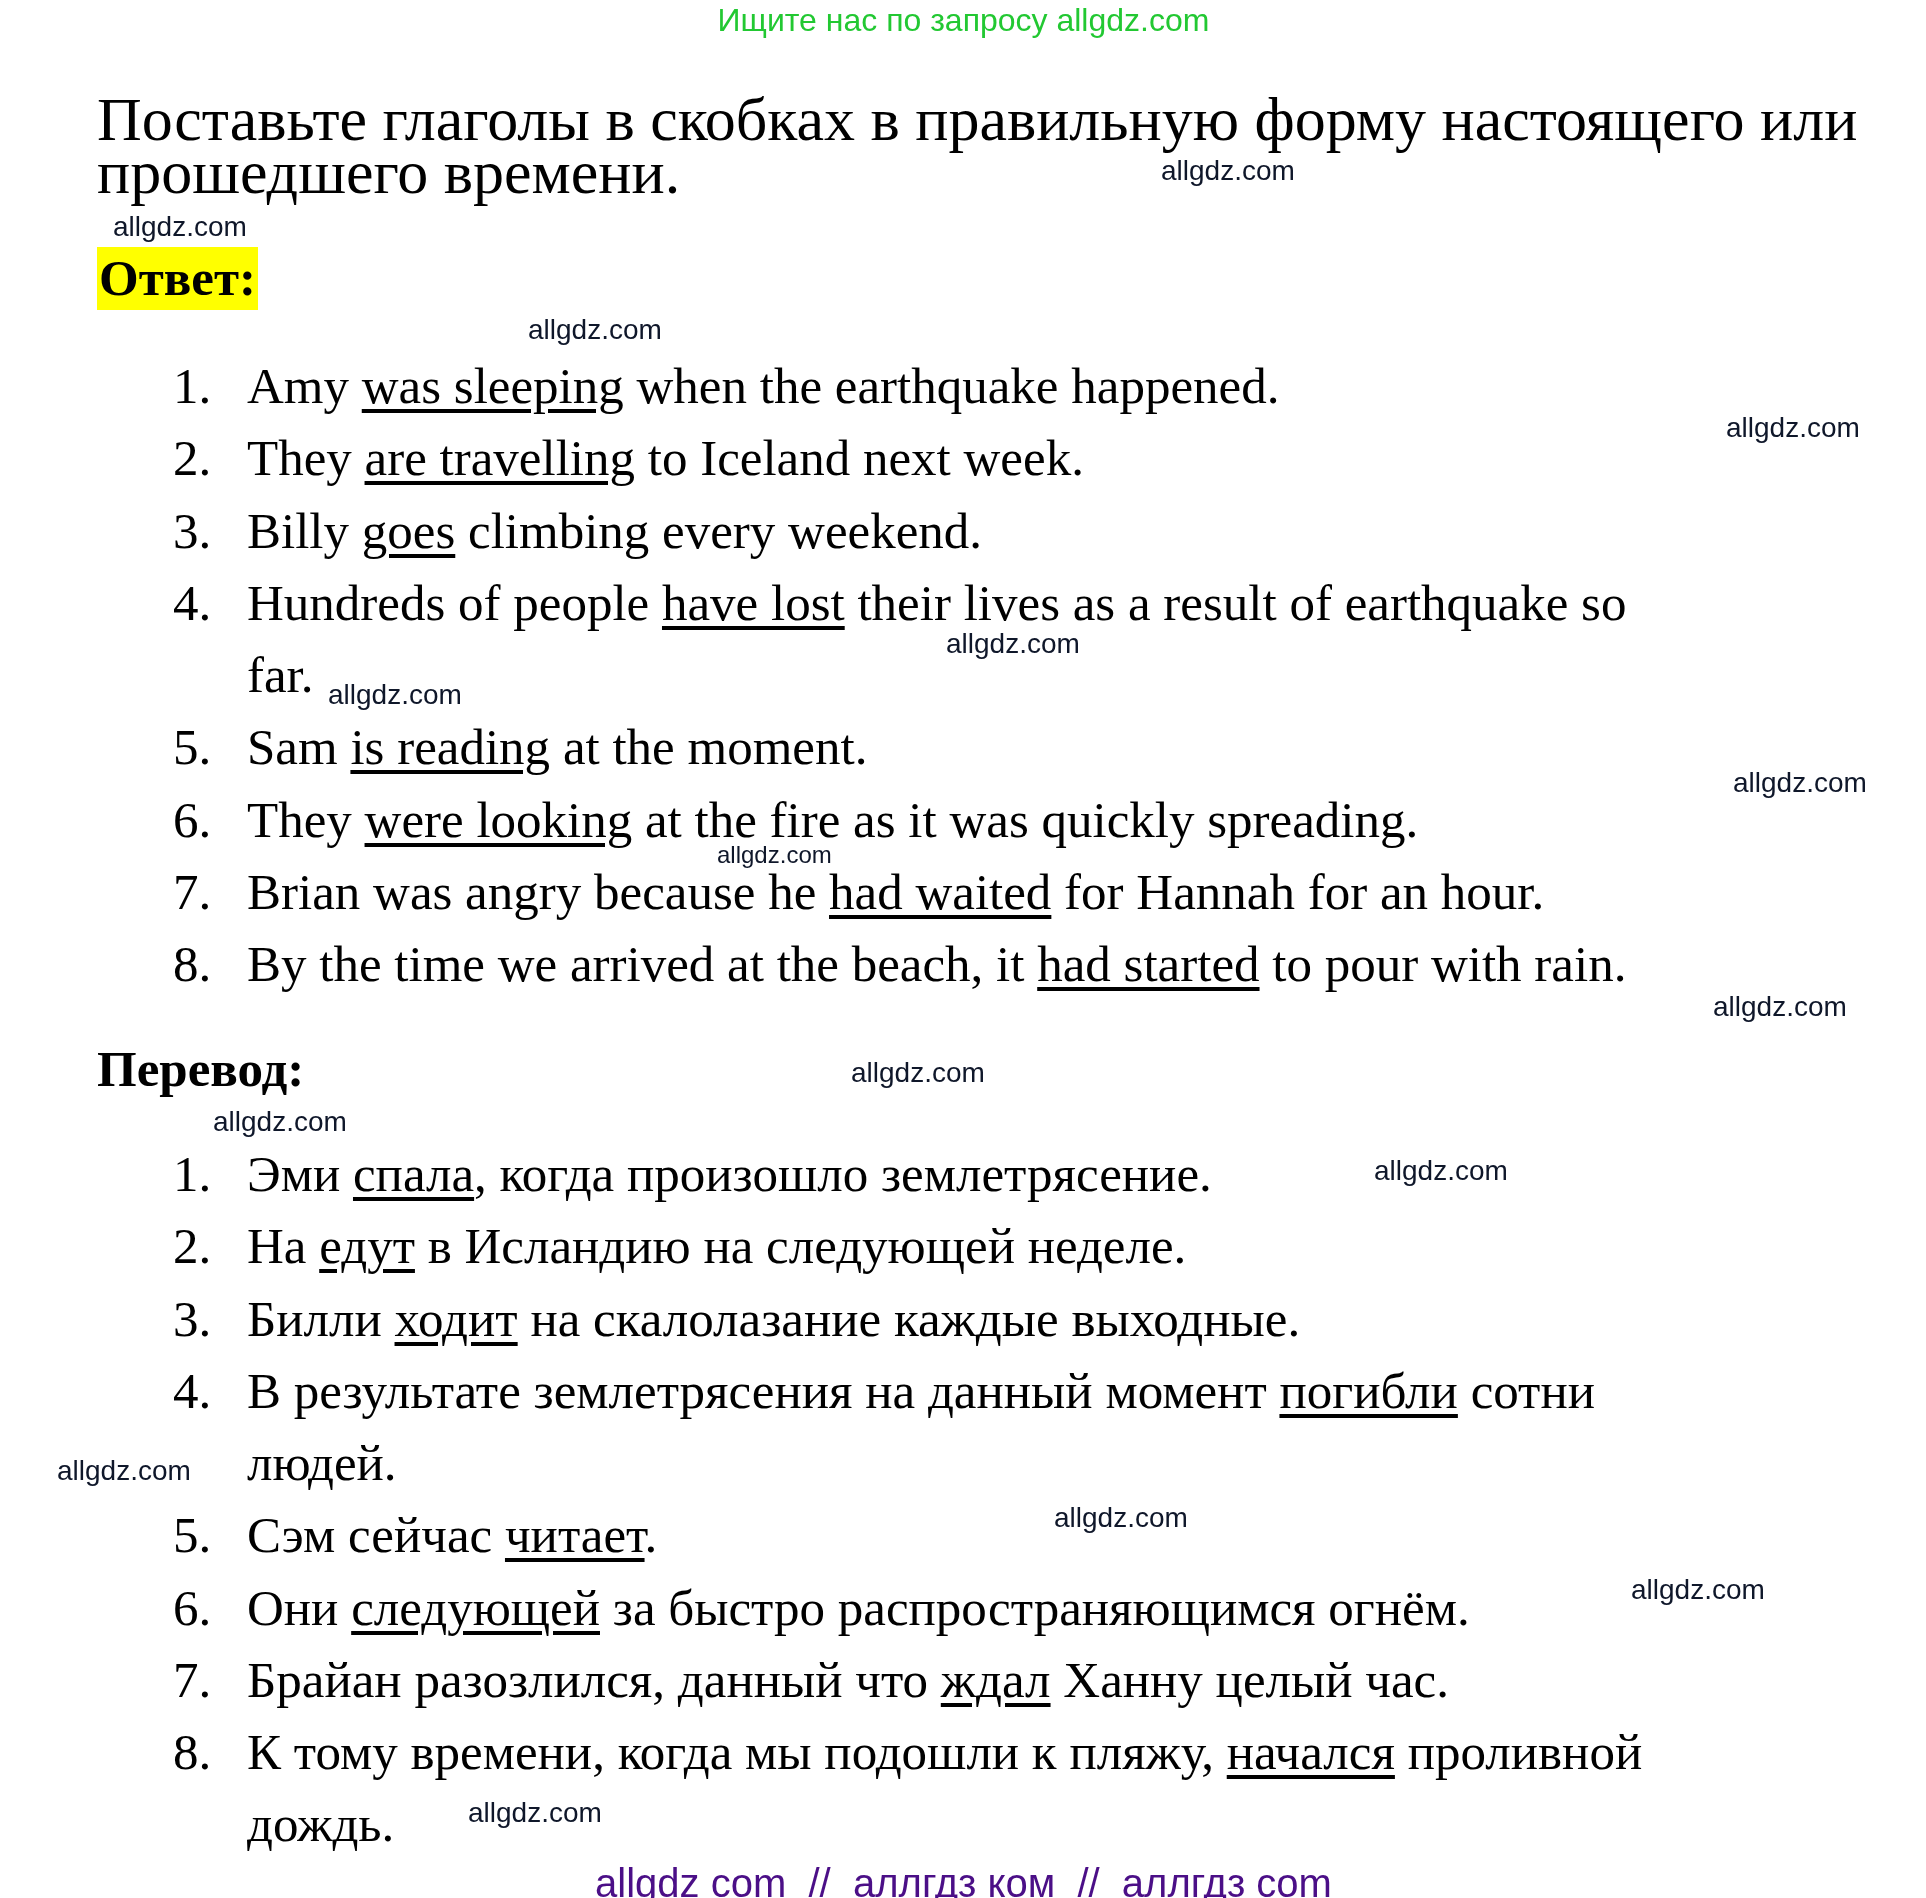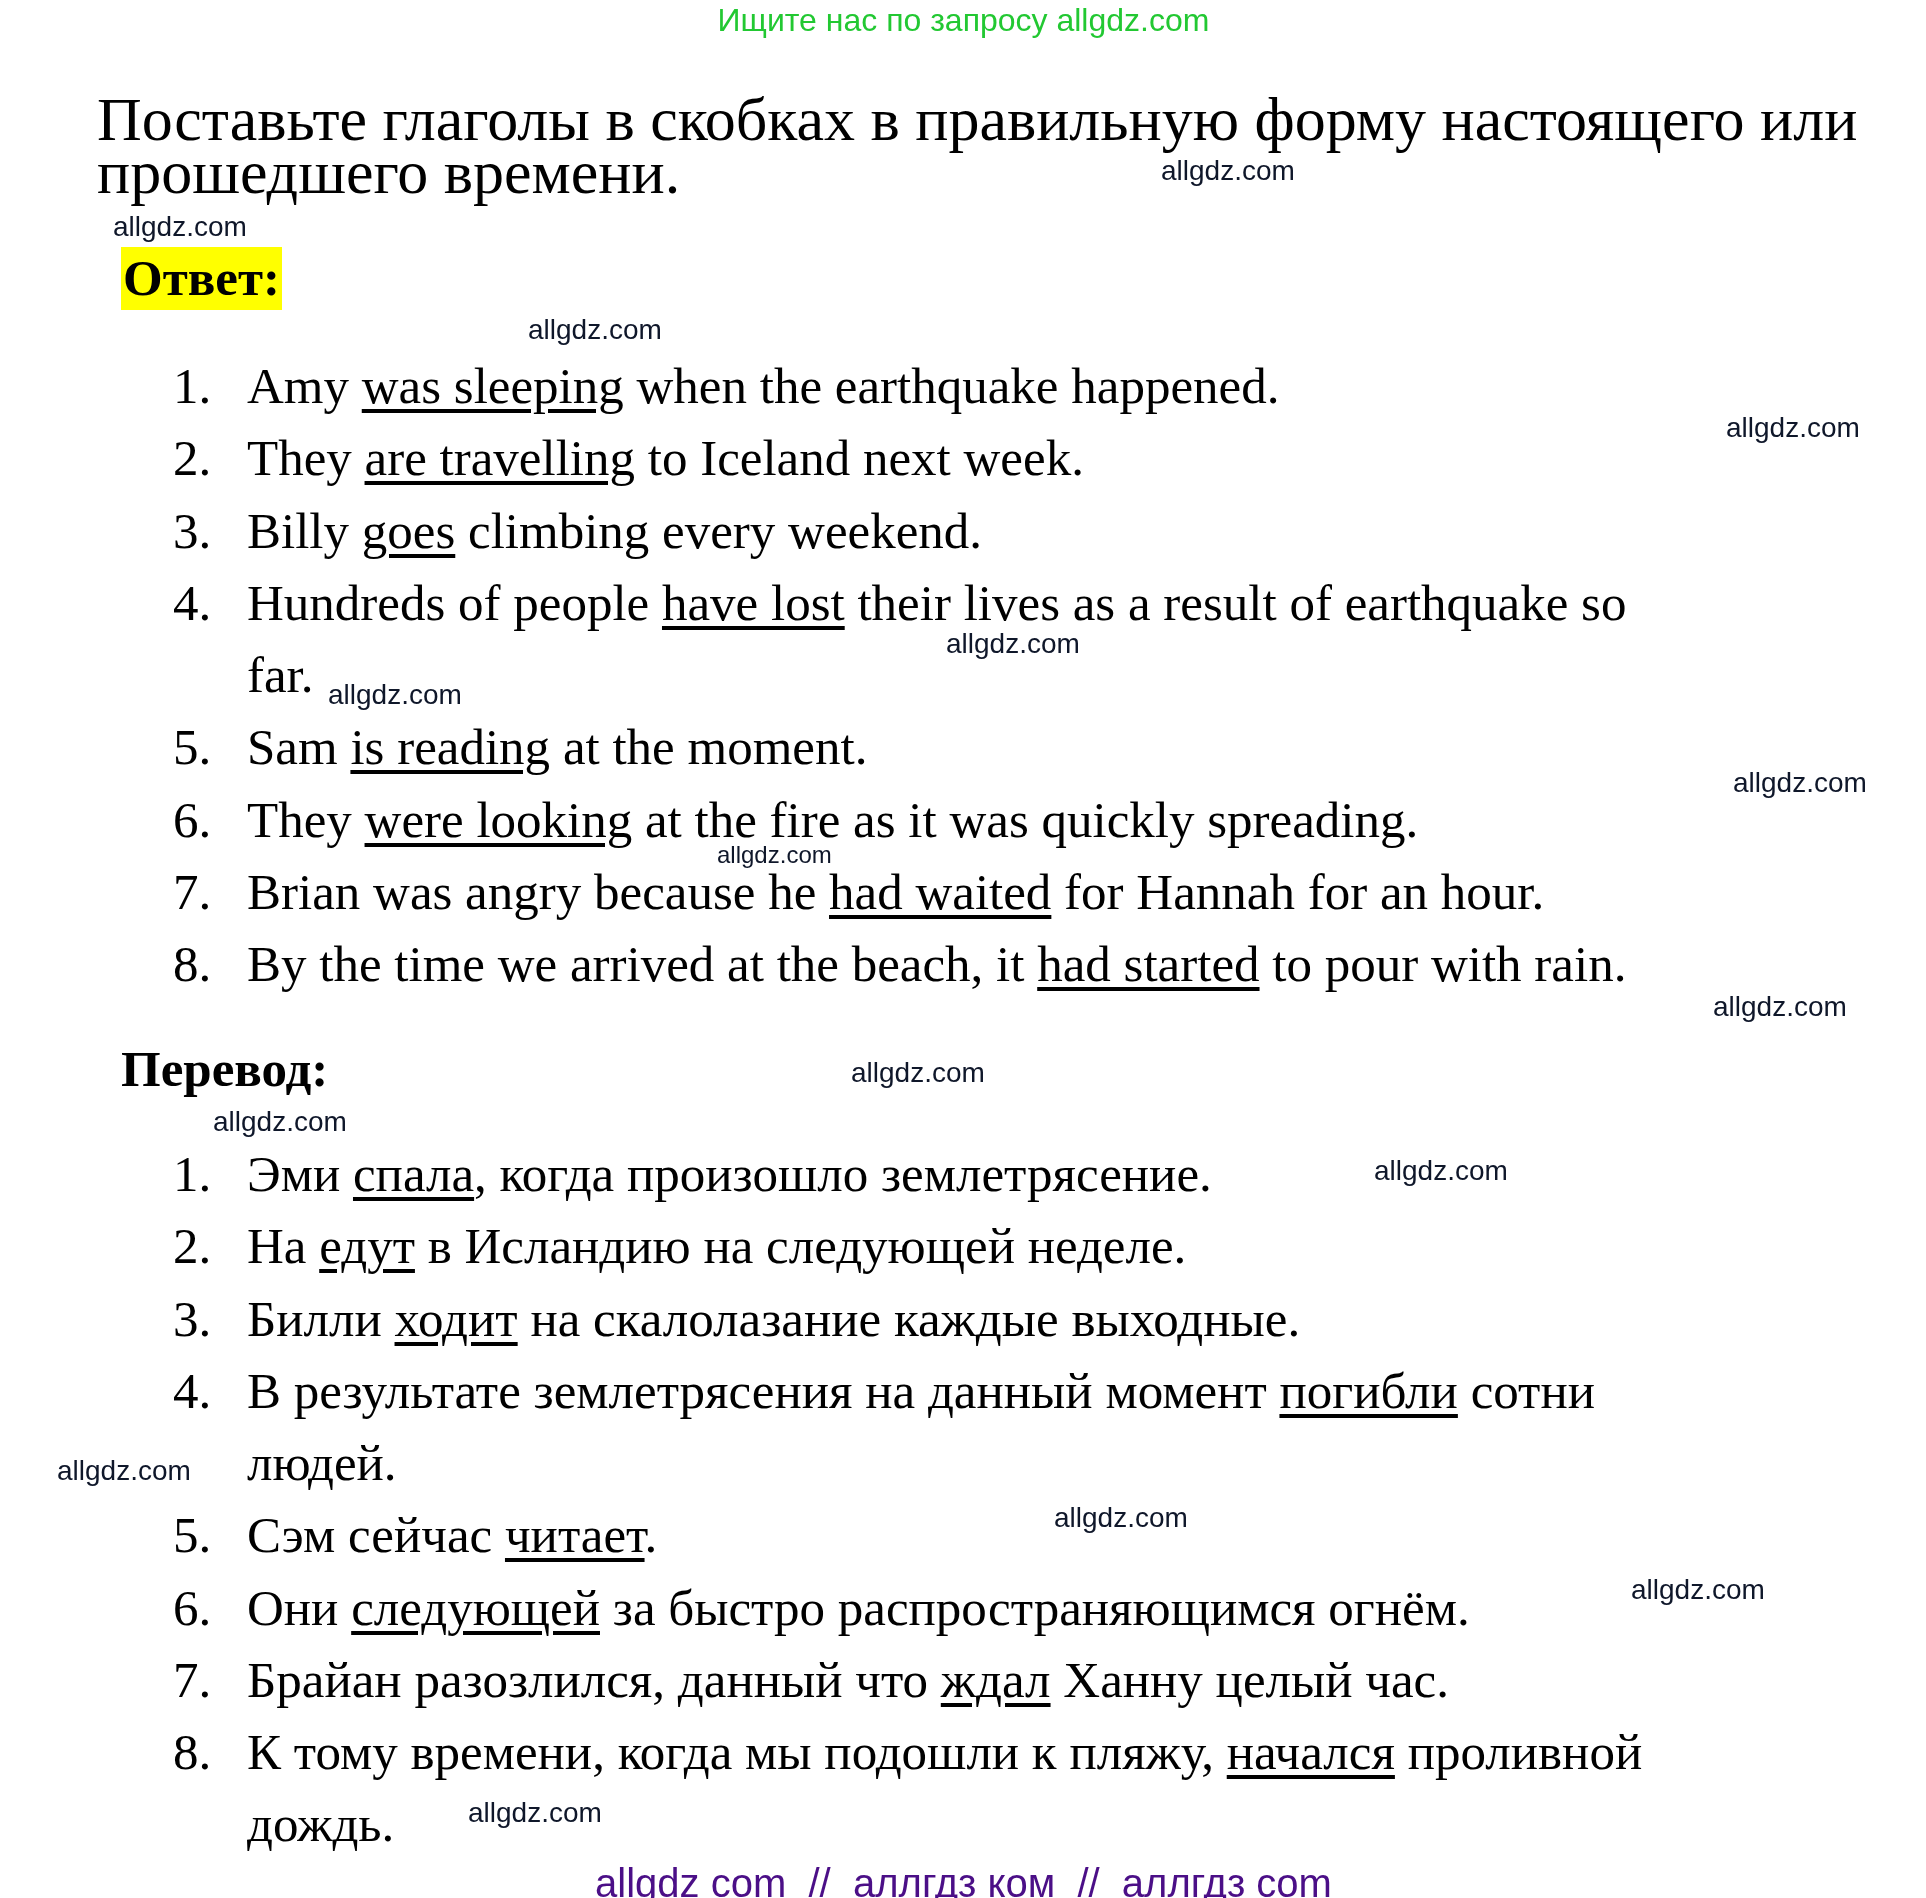--- a/index.html
+++ b/index.html
@@ -1,20 +1,20 @@
 <!DOCTYPE html>
 <html><head>
   <meta charset="utf-8">
   <style>
     html, body { margin: 0; padding: 0; background: #ffffff; }
     body { width: 1927px; height: 1899px; position: relative; overflow: hidden; font-family: "Liberation Serif", serif; color: #000; }
     .abs { position: absolute; white-space: nowrap; }
     .top-banner { left: 0; width: 1927px; top: 2px; text-align: center; font-family: "Liberation Sans", sans-serif; font-size: 32px; color: #22c832; }
     .task { left: 97px; top: 69px; font-size: 62px; line-height: 53px; width: 1762px; white-space: normal; margin-top: 24px; }
-    .heading { left: 97px; font-size: 51px; font-weight: bold; line-height: 63px; margin-left: 24px; }
+    .heading { left: 97px; font-size: 51px; font-weight: bold; line-height: 63px; }
     .answer-heading { top: 247px; background: #ffff00; padding: 0 2px; }
     .translation-heading { top: 1038px; }
     .list { left: 173px; width: 1683px; font-size: 51px; }
     .item { position: absolute; left: 0; white-space: nowrap; line-height: 71px; }
     .num { display: inline-block; width: 74px; }
     .cont { position: absolute; left: 74px; white-space: nowrap; line-height: 71px; }
     u { text-decoration: underline; text-decoration-thickness: 4px; text-underline-offset: 6px; }
     .wm { font-family: "Liberation Sans", sans-serif; font-size: 28px; color: #0f172a; }
     .footer { left: 0; width: 1927px; top: 1861px; text-align: center; font-family: "Liberation Sans", sans-serif; font-size: 40px; color: #4b0f87; }
   </style>

